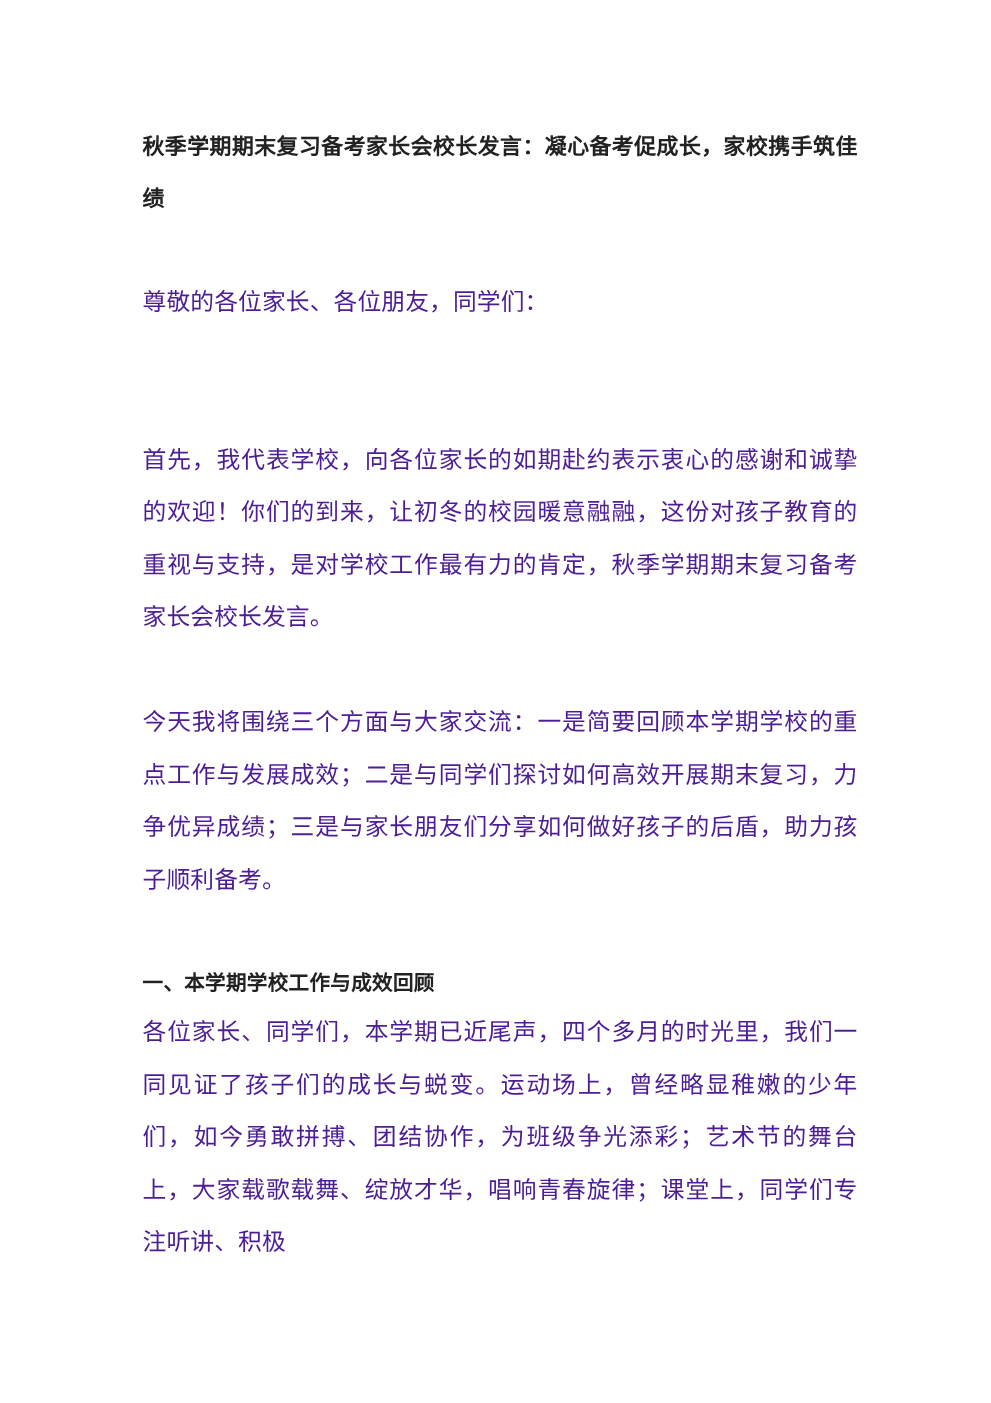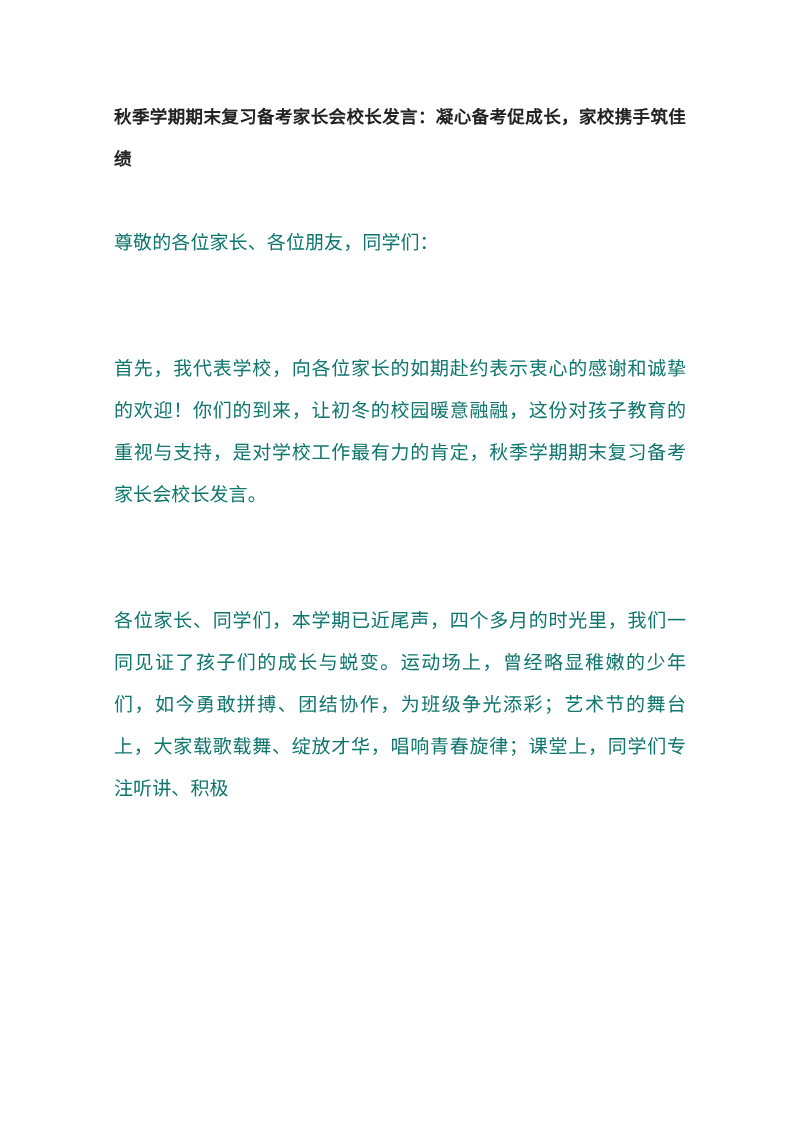--- a/index.html
+++ b/index.html
@@ -35,21 +35,21 @@
     color: #222222;
   }
   
   .para {
     font-size: 19px;
     line-height: 42px;
     letter-spacing: 0.1px;
     text-align: justify;
     text-justify: inter-ideograph;
     margin: 0;
-    color: #0f766e;
+    color: #4c1d95;
   }
   
   .gap-lg { height: 42px; }
   
   .section-heading {
     font-size: 16.5px;
     line-height: 38px;
     letter-spacing: 0.2px;
     margin: 0;
     color: #222222;
@@ -74,20 +74,22 @@
 
     <div class="gap-lg"></div>
 
 
     <div class="gap-lg"></div>
 
     <p class="para">首先，我代表学校，向各位家长的如期赴约表示衷心的感谢和诚挚的欢迎！你们的到来，让初冬的校园暖意融融，这份对孩子教育的重视与支持，是对学校工作最有力的肯定，秋季学期期末复习备考家长会校长发言。</p>
 
     <div class="gap-lg"></div>
 
+    <p class="para">今天我将围绕三个方面与大家交流：一是简要回顾本学期学校的重点工作与发展成效；二是与同学们探讨如何高效开展期末复习，力争优异成绩；三是与家长朋友们分享如何做好孩子的后盾，助力孩子顺利备考。</p>
 
     <div class="gap-lg"></div>
 
+    <h2 class="section-heading">一、本学期学校工作与成效回顾</h2>
 
     <p class="para clipped">各位家长、同学们，本学期已近尾声，四个多月的时光里，我们一同见证了孩子们的成长与蜕变。运动场上，曾经略显稚嫩的少年们，如今勇敢拼搏、团结协作，为班级争光添彩；艺术节的舞台上，大家载歌载舞、绽放才华，唱响青春旋律；课堂上，同学们专注听讲、积极</p>
 
   </div>
 </div>
 
 </body></html>

